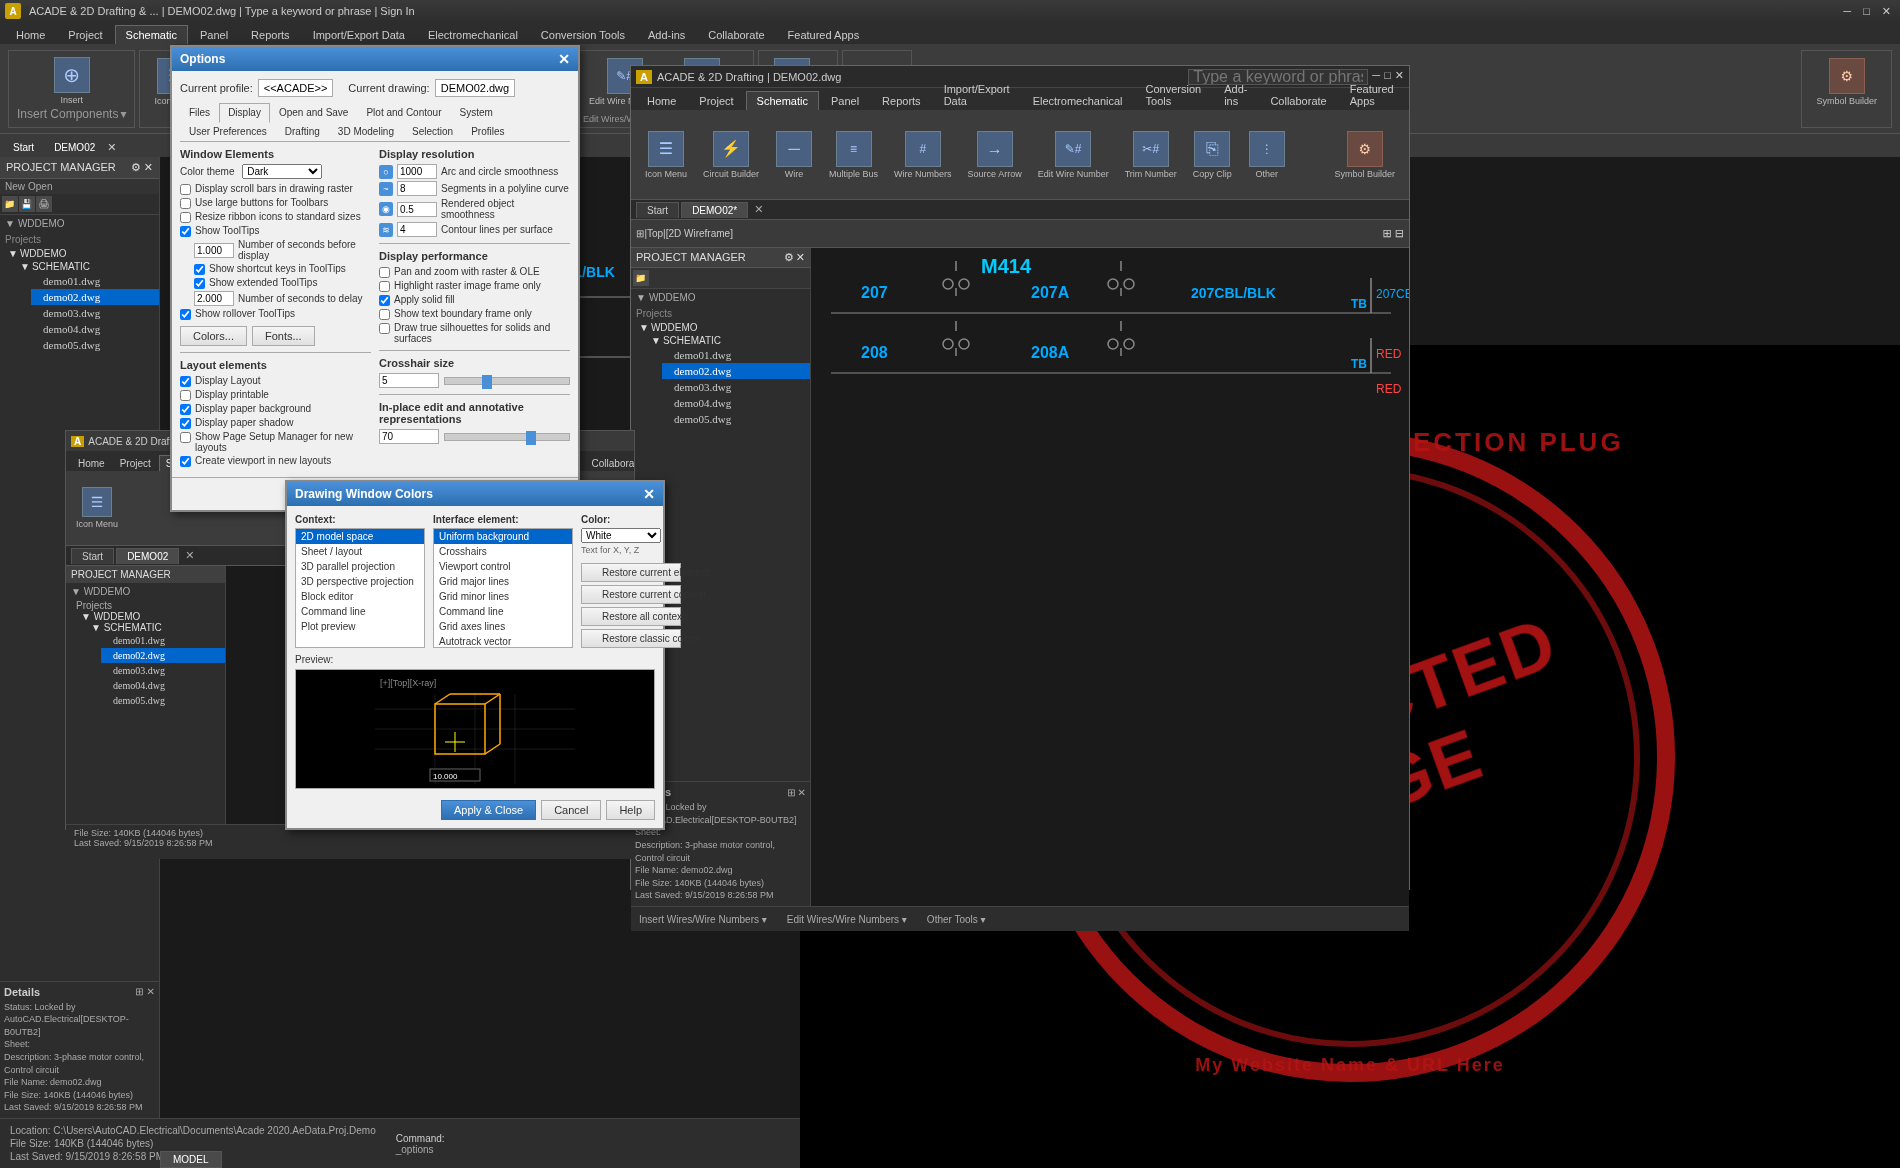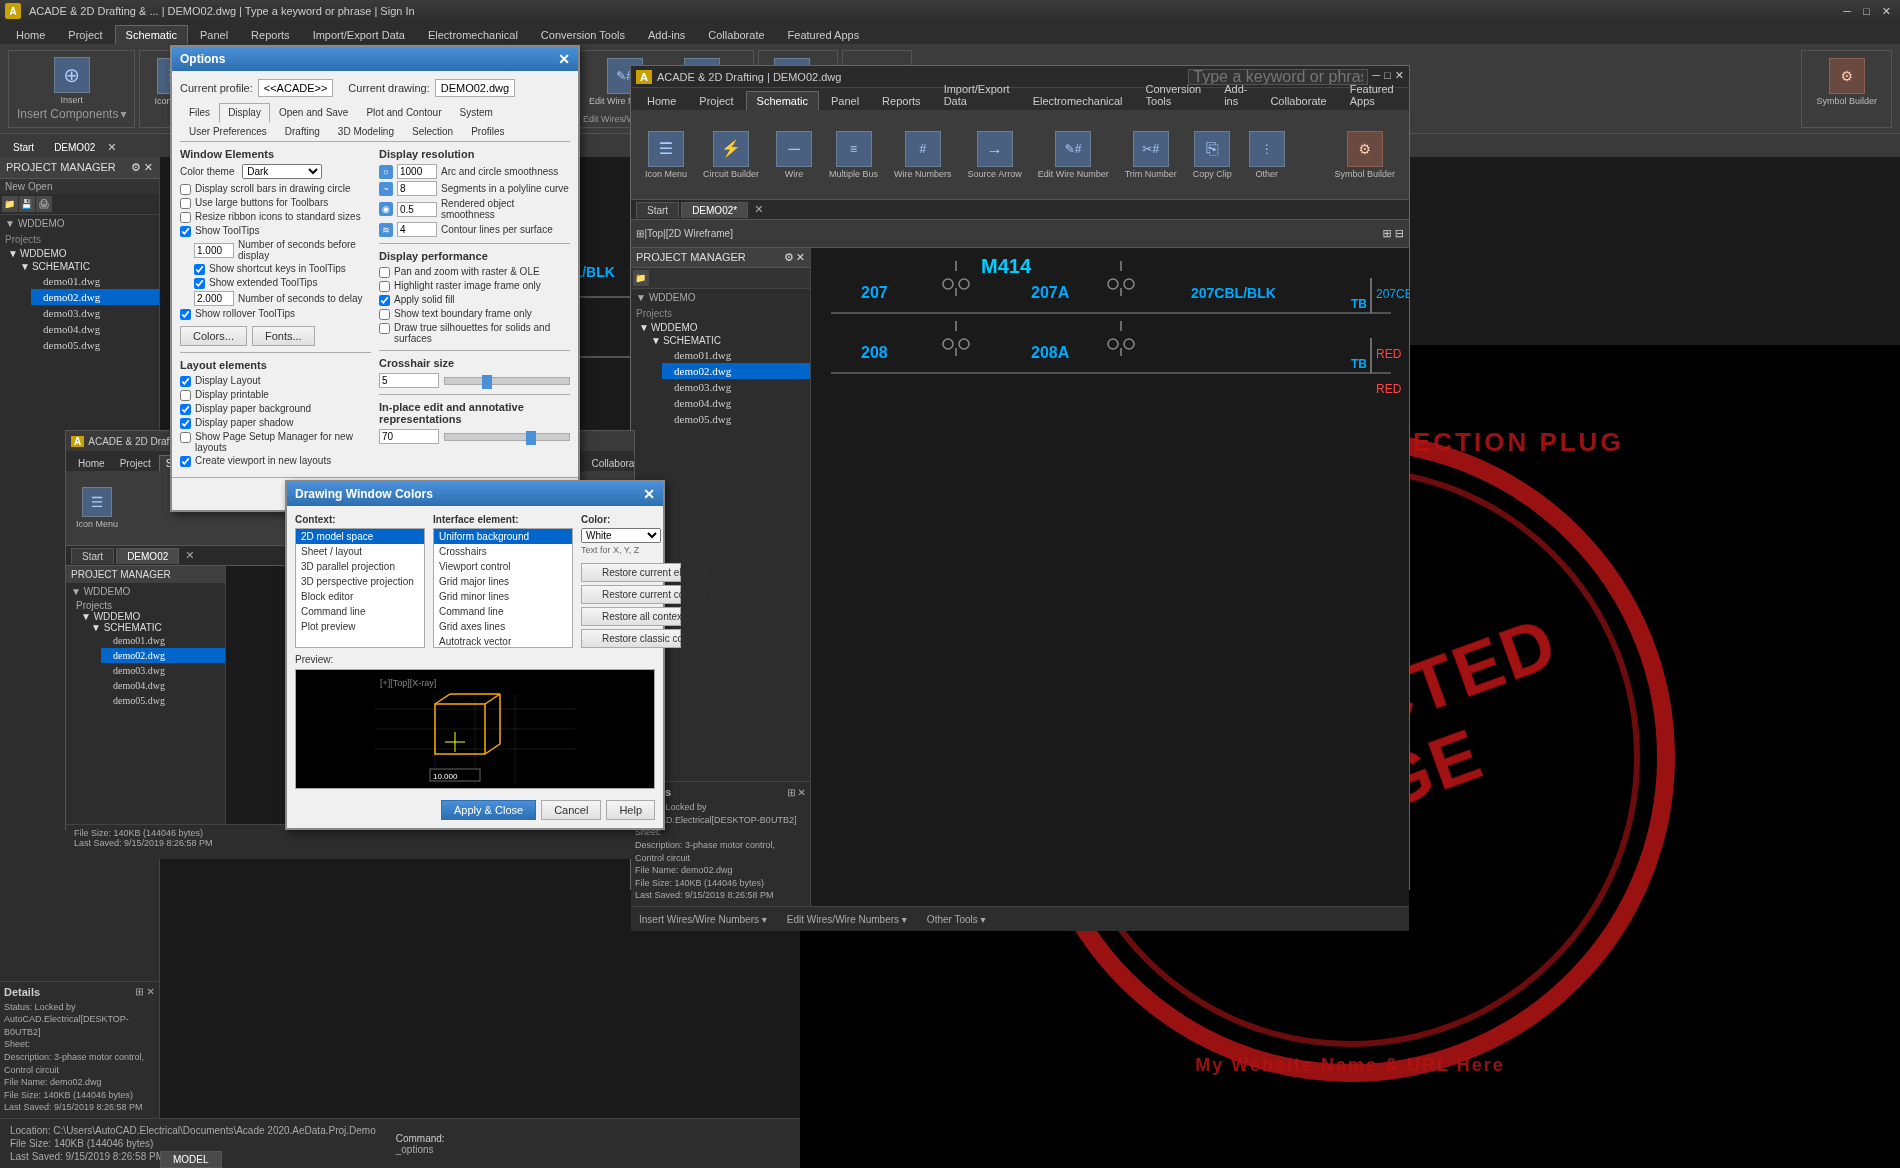--- a/index.html
+++ b/index.html
@@ -1087,21 +1087,21 @@
           <div style="margin-bottom:4px;">
             <span style="font-size:10px; color:#333;">Color theme</span>
             <select style="width:80px; font-size:10px; margin-left:5px;">
               <option>Dark</option>
               <option>Light</option>
             </select>
           </div>
 
           <div class="checkbox-row">
             <input type="checkbox" style="">
-            <span>Display scroll bars in drawing circle</span>
+            <span>Display scroll bars in drawing raster</span>
           </div>
           <div class="checkbox-row">
             <input type="checkbox" style="">
             <span>Use large buttons for Toolbars</span>
           </div>
           <div class="checkbox-row">
             <input type="checkbox" style="">
             <span>Resize ribbon icons to standard sizes</span>
           </div>
           <div class="checkbox-row">

